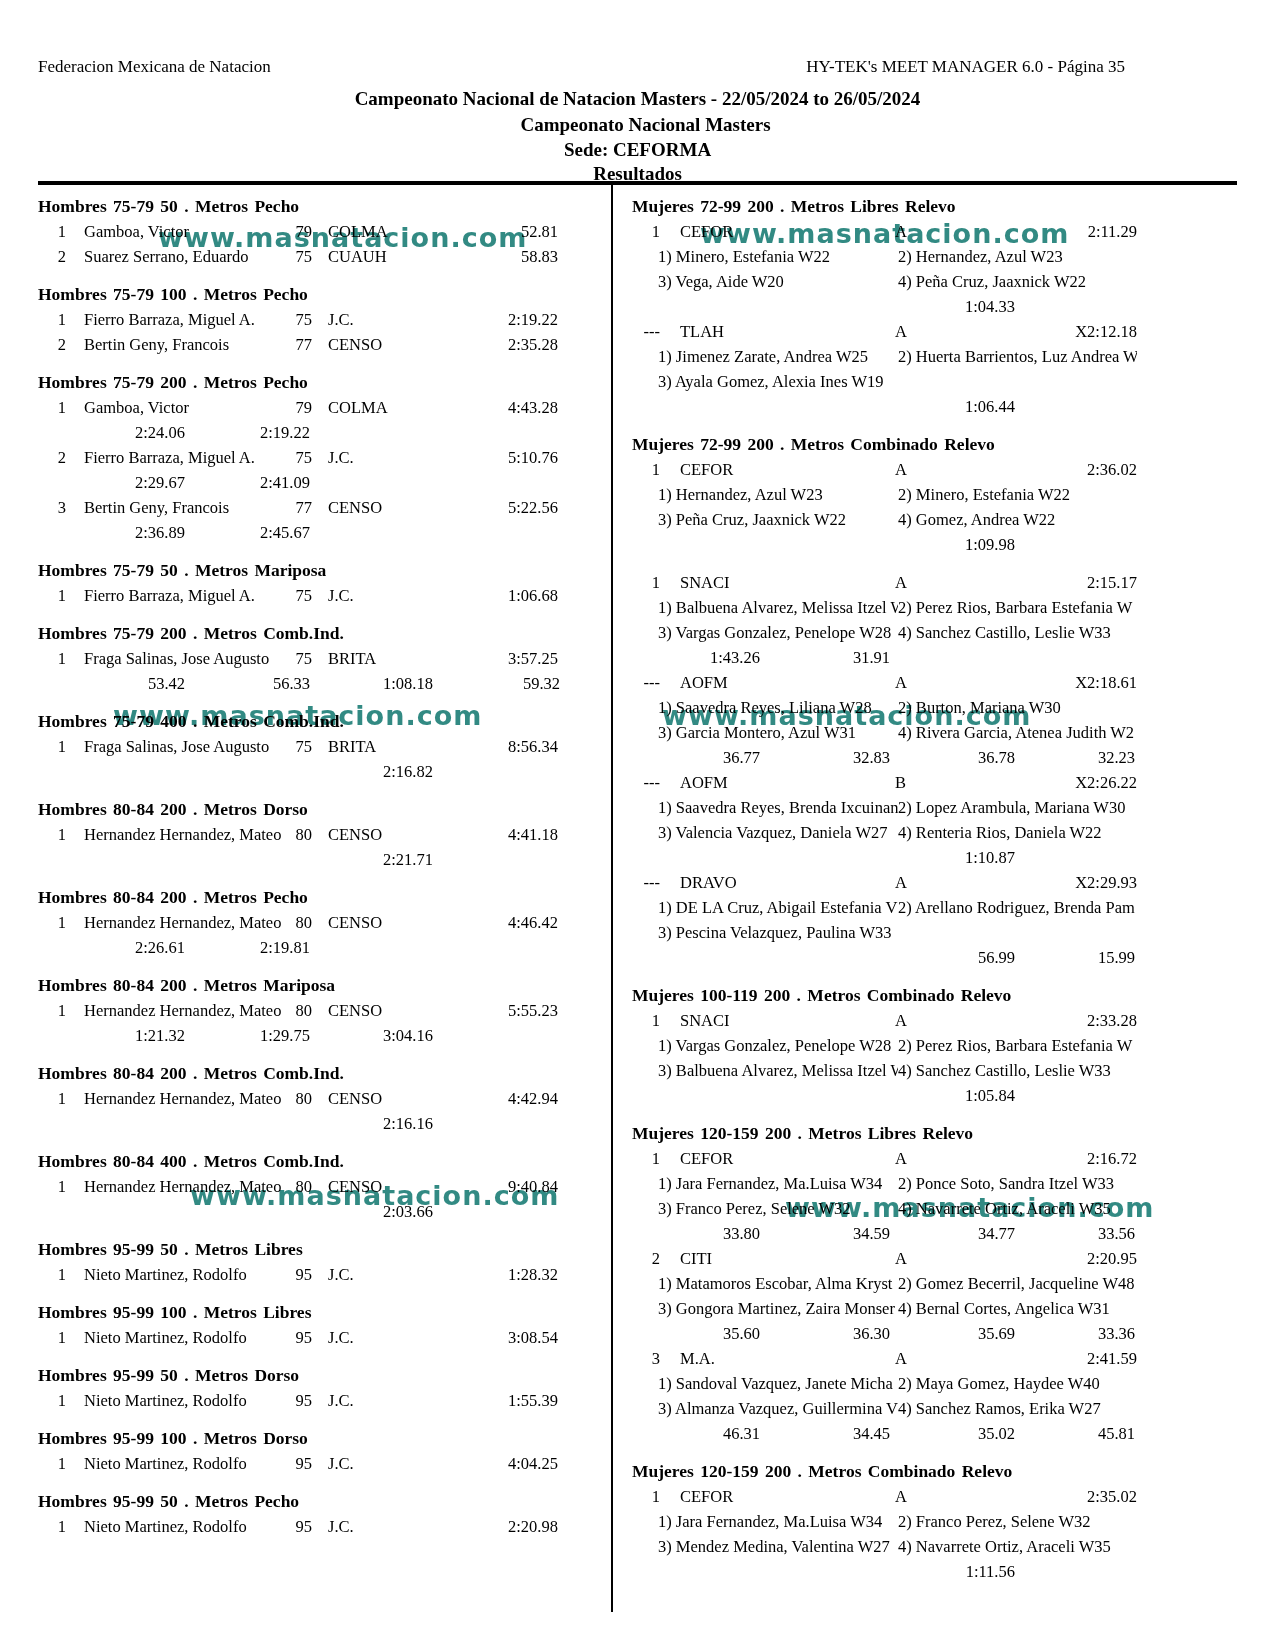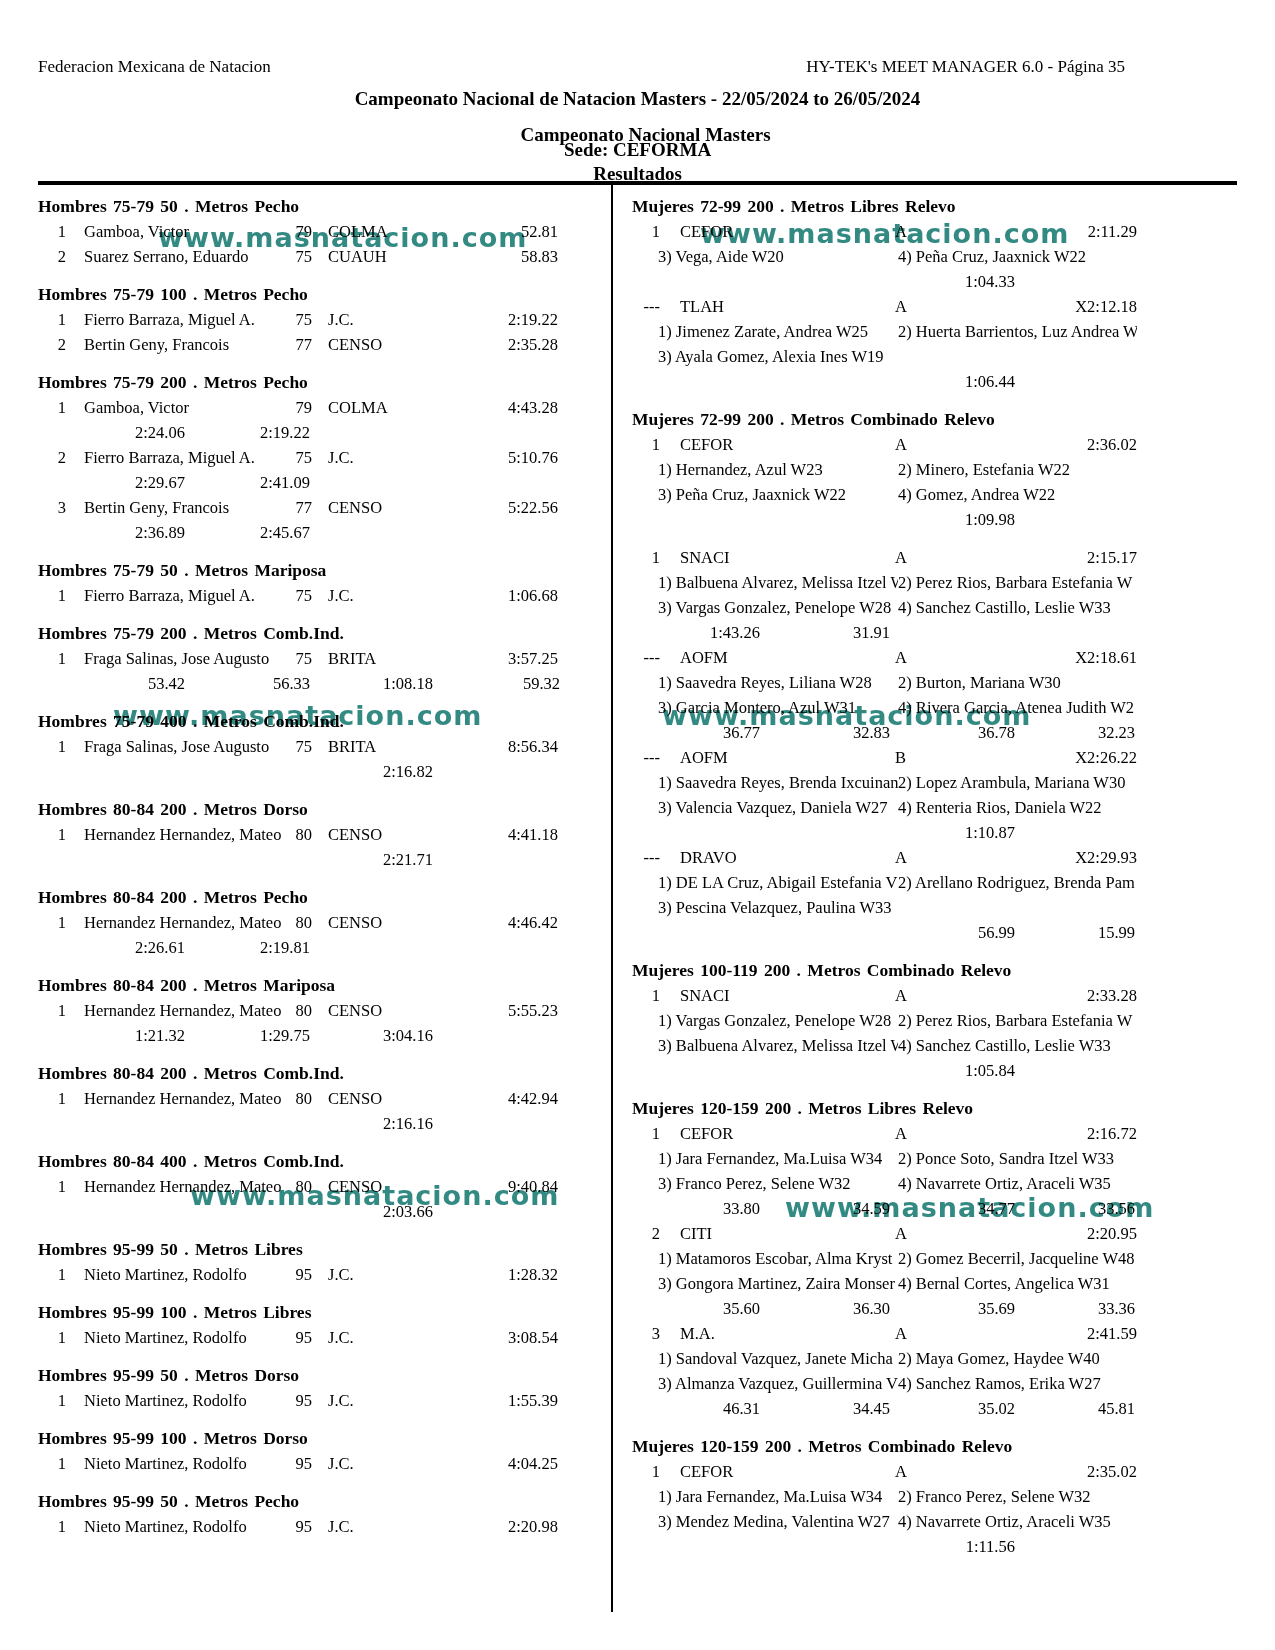--- a/index.html
+++ b/index.html
@@ -4,21 +4,21 @@
 <style>
   html,body{margin:0;padding:0;background:#ffffff;}
   body{width:1275px;height:1650px;font-family:"Liberation Serif","DejaVu Serif",serif;color:#000;}
   .page{position:relative;width:1275px;height:1650px;background:#fff;overflow:hidden;}
 
   
   .hdr-left{position:absolute;left:38px;top:57px;font-size:17px;}
   .hdr-right{position:absolute;right:150px;top:57px;font-size:17px;}
   .hdr-c{position:absolute;left:0;right:0;text-align:center;font-weight:bold;font-size:19px;}
   .hdr-title{top:88px;}
-  .hdr-subtitle{top:124px;padding-left:16px;}
+  .hdr-subtitle{top:114px;padding-left:16px;}
   .hdr-sede{top:139px;}
   .hdr-res{top:163px;text-decoration:underline;}
   .rule{position:absolute;left:38px;top:181px;width:1199px;height:4px;background:#000;}
   .divider{position:absolute;left:611px;top:185px;width:2px;height:1427px;background:#000;}
 
   
   .watermark{position:absolute;color:#0f766e;font-family:"DejaVu Sans",sans-serif;
              font-weight:bold;font-size:27px;letter-spacing:1px;z-index:0;opacity:.85;}
 
   
@@ -319,20 +319,24 @@
   <div class="col col-right" id="col-right">
       <div class="section">
         <div class="event-title">Mujeres 72-99 200 . Metros Libres Relevo</div>
         <div class="row relay">
           <span class="rank">1</span>
           <span class="team-name">CEFOR</span>
           <span class="letter">A</span>
           <span class="time">2:11.29</span>
         </div>
         <div class="swimmers">
+          <span class="sw1">1) Minero, Estefania W22</span>
+          <span class="sw2">2) Hernandez, Azul W23</span>
+        </div>
+        <div class="swimmers">
           <span class="sw1">3) Vega, Aide W20</span>
           <span class="sw2">4) Peña Cruz, Jaaxnick W22</span>
         </div>
         <div class="splits">
           <span></span>
           <span></span>
           <span>1:04.33</span>
           <span></span>
         </div>
         <div class="row relay">

